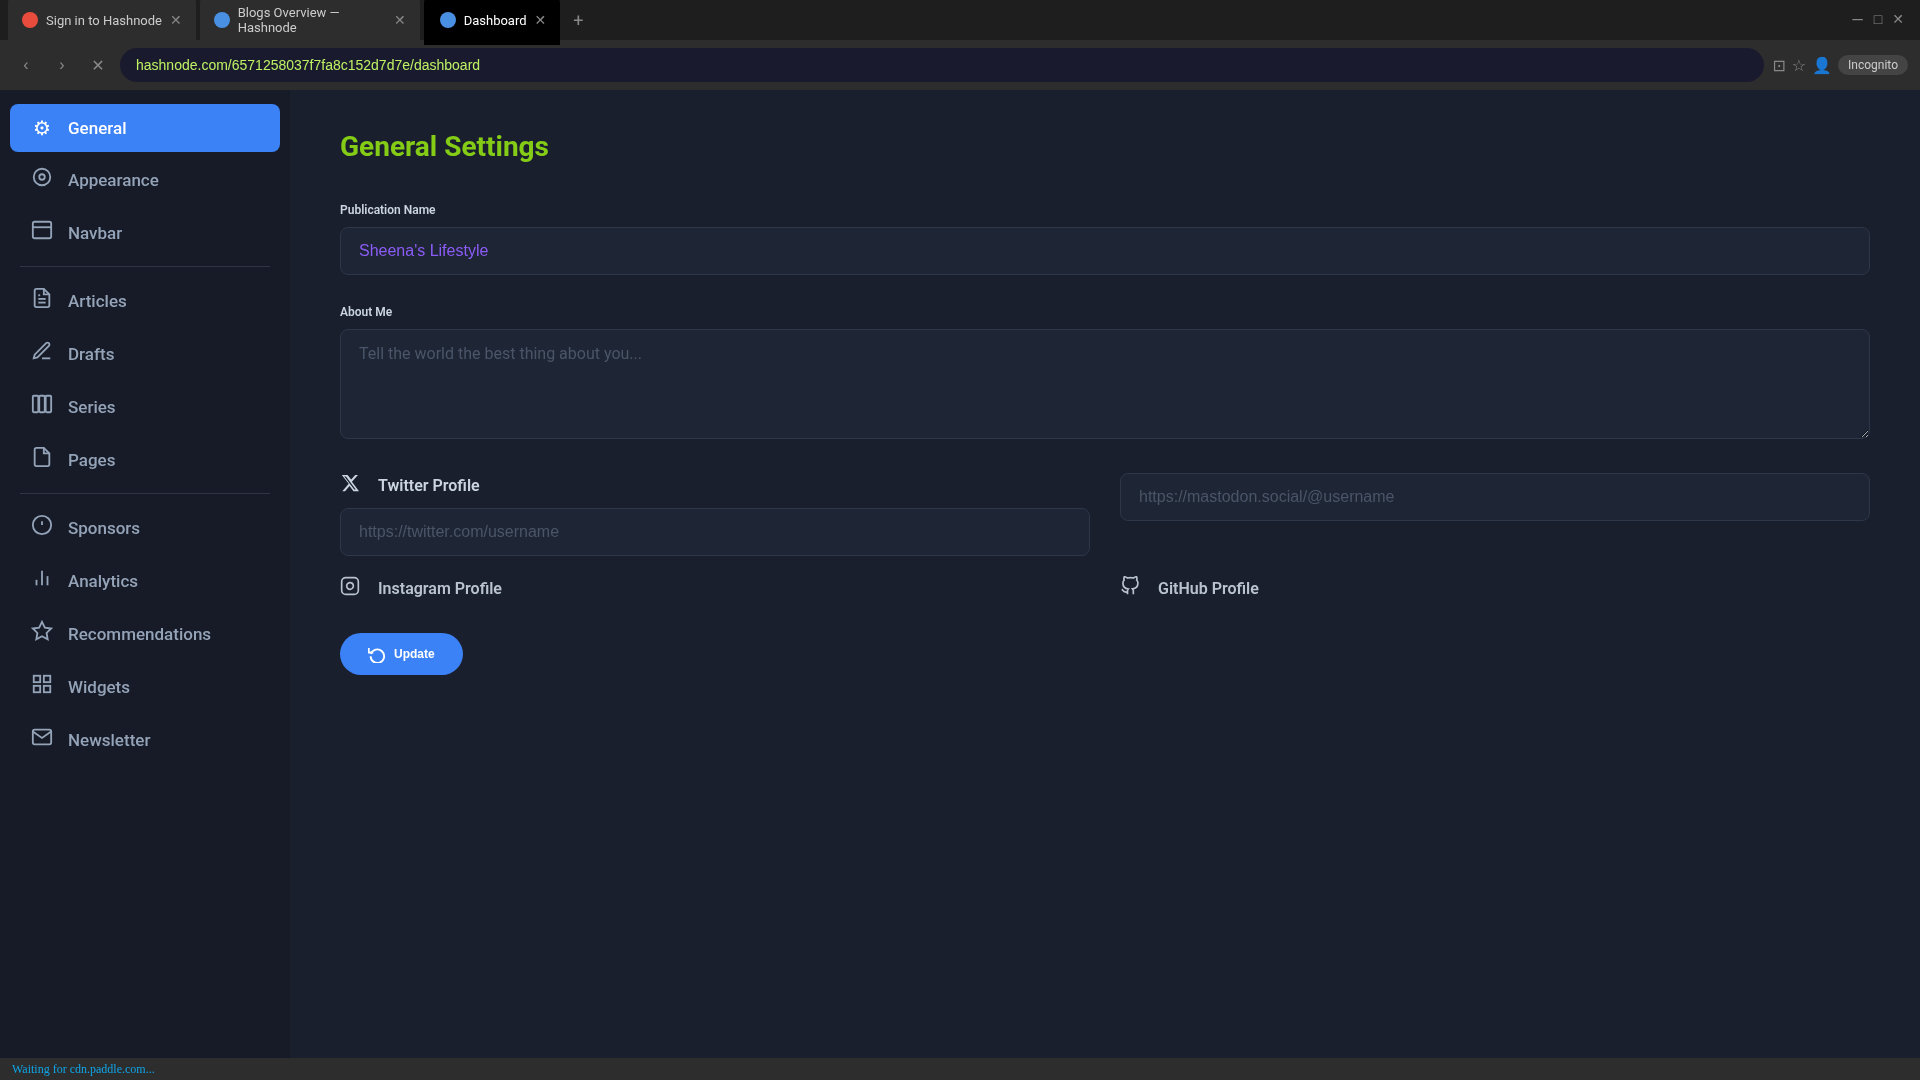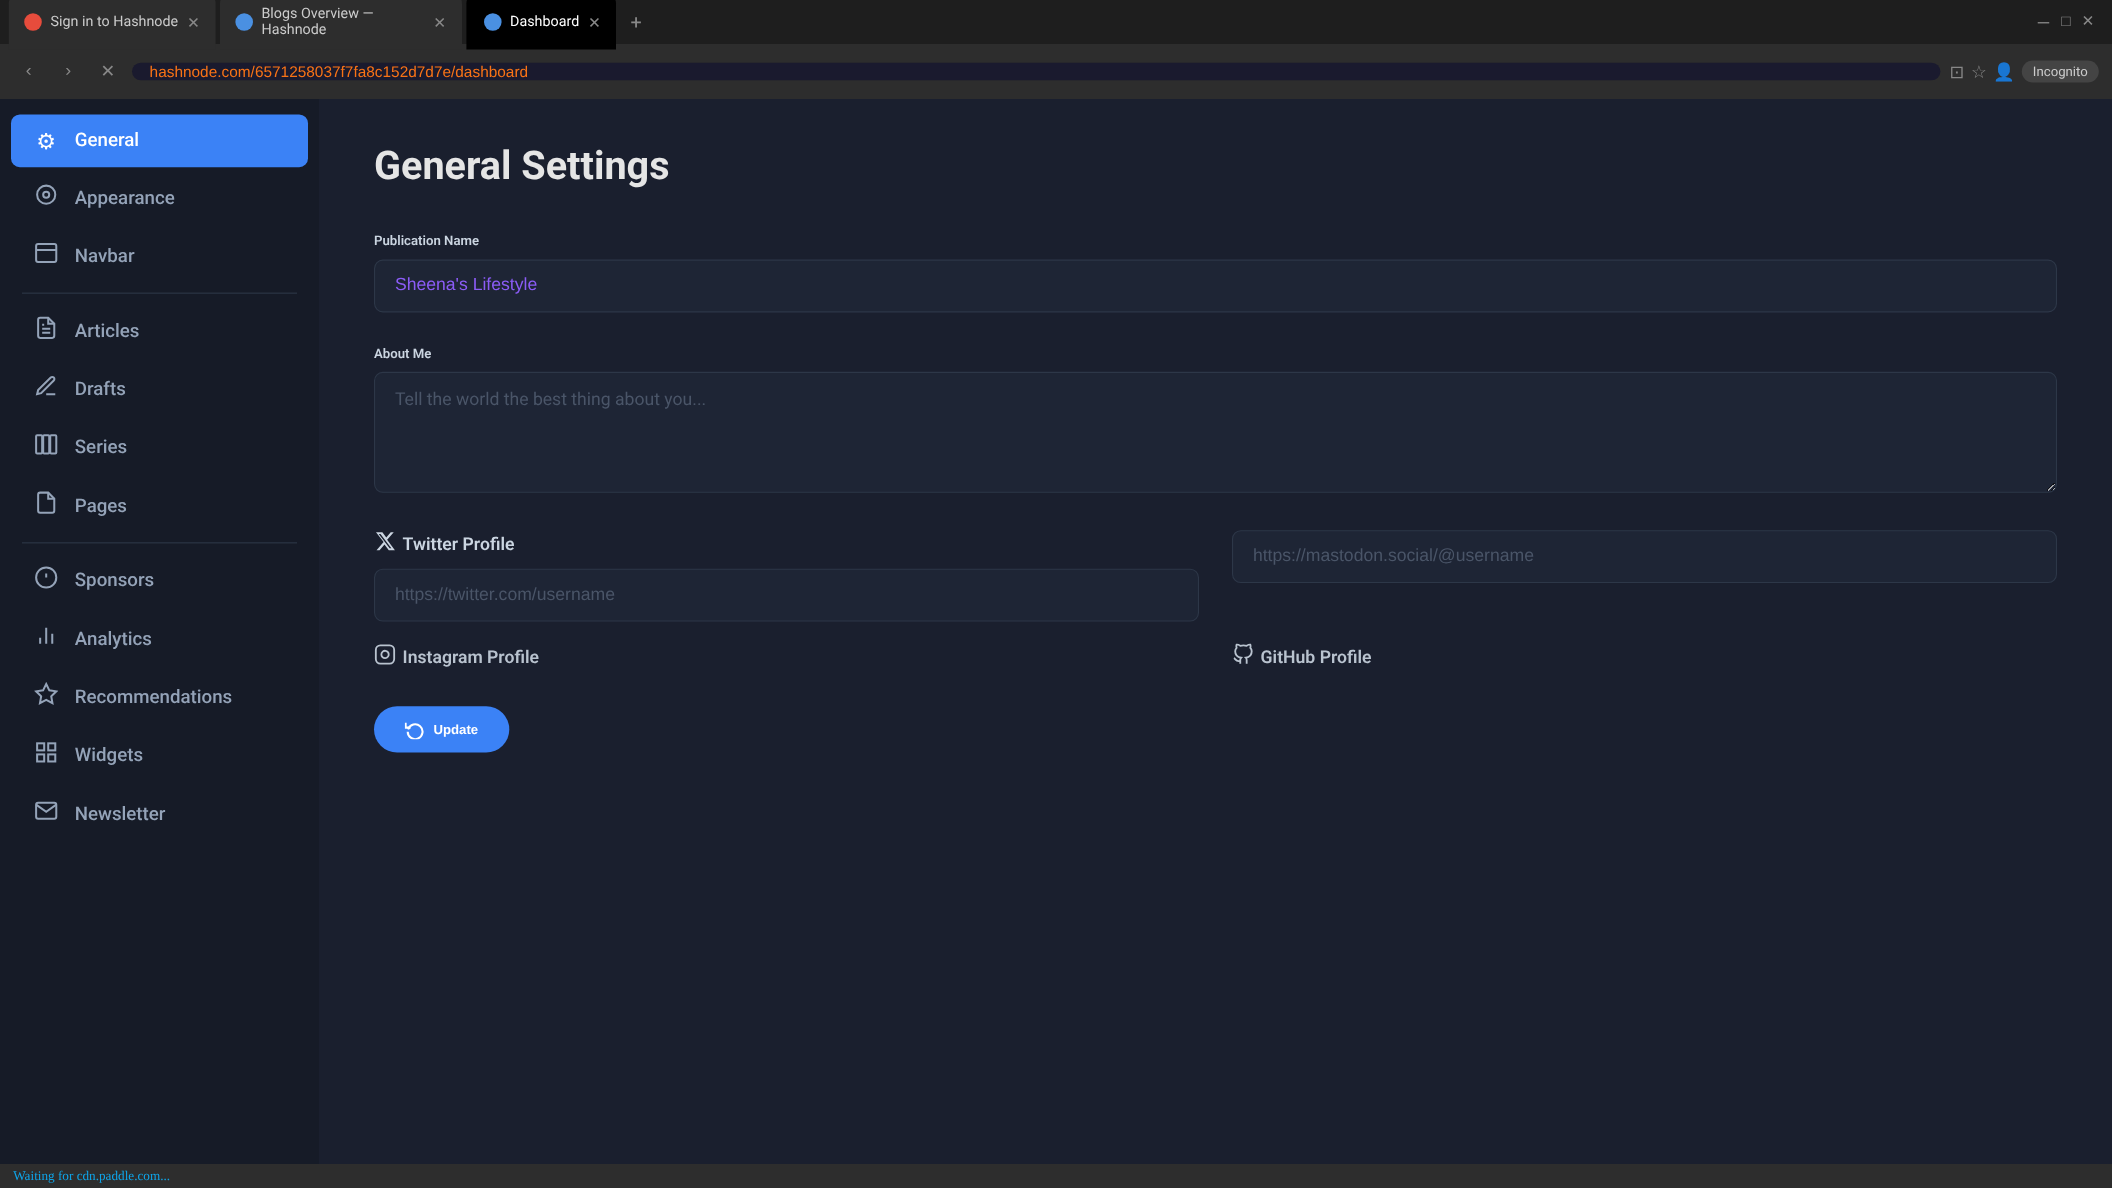--- a/index.html
+++ b/index.html
@@ -95,23 +95,23 @@
       border: none;
       background: none;
     }
 
     .address-bar {
       flex: 1;
       background: #1a1a2e;
       border: none;
       border-radius: 20px;
       padding: 6px 16px;
-      color: #f97316;
+      color: #bef264;
       font-size: 14px;
-      height: 16px;
+      height: 34px;
     }
 
     .address-bar-icons {
       display: flex;
       gap: 6px;
       align-items: center;
     }
 
     .addr-icon {
       color: #888;
@@ -178,23 +178,23 @@
 
     
     .main-content {
       flex: 1;
       background: #1a1f2e;
       padding: 40px 50px;
       overflow-y: auto;
     }
 
     .page-title {
-      font-size: 36px;
+      font-size: 28px;
       font-weight: 700;
-      color: #e5e5e5;
+      color: #84cc16;
       margin-bottom: 40px;
     }
 
     .form-section {
       margin-bottom: 30px;
     }
 
     .field-label {
       font-size: 12px;
       font-weight: 600;
@@ -239,21 +239,21 @@
     .social-grid {
       display: grid;
       grid-template-columns: 1fr 1fr;
       gap: 30px;
       margin-bottom: 20px;
     }
 
     .social-field-label {
       display: flex;
       align-items: center;
-      gap: 6px;
+      gap: 18px;
       font-size: 16px;
       font-weight: 600;
       color: #cbd5e1;
       margin-bottom: 10px;
     }
 
     .social-icon {
       font-size: 20px;
     }
 

